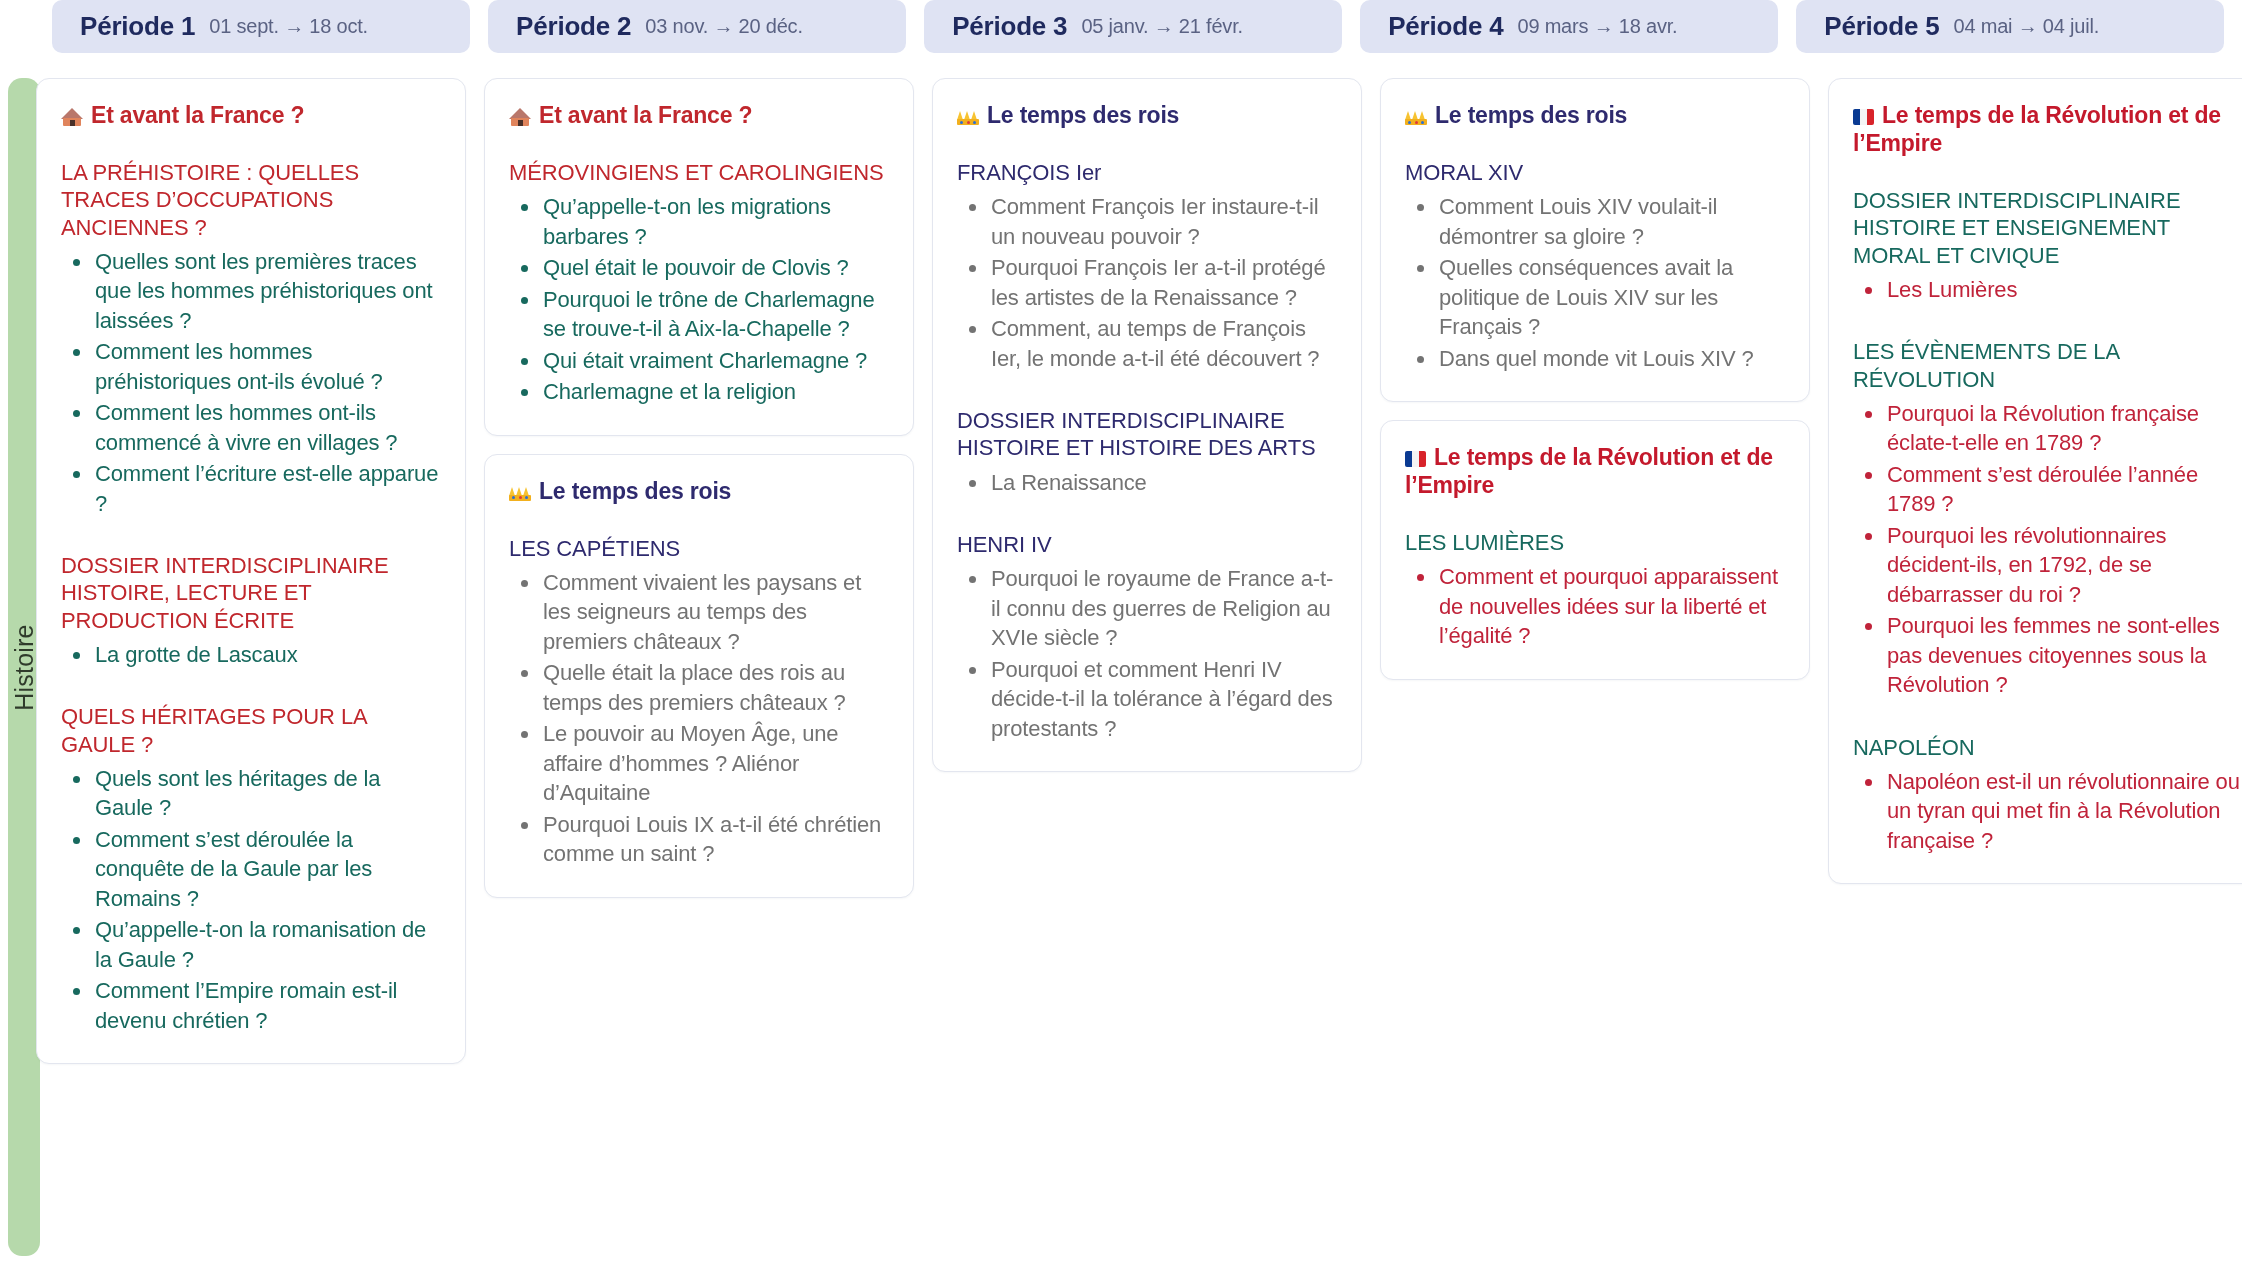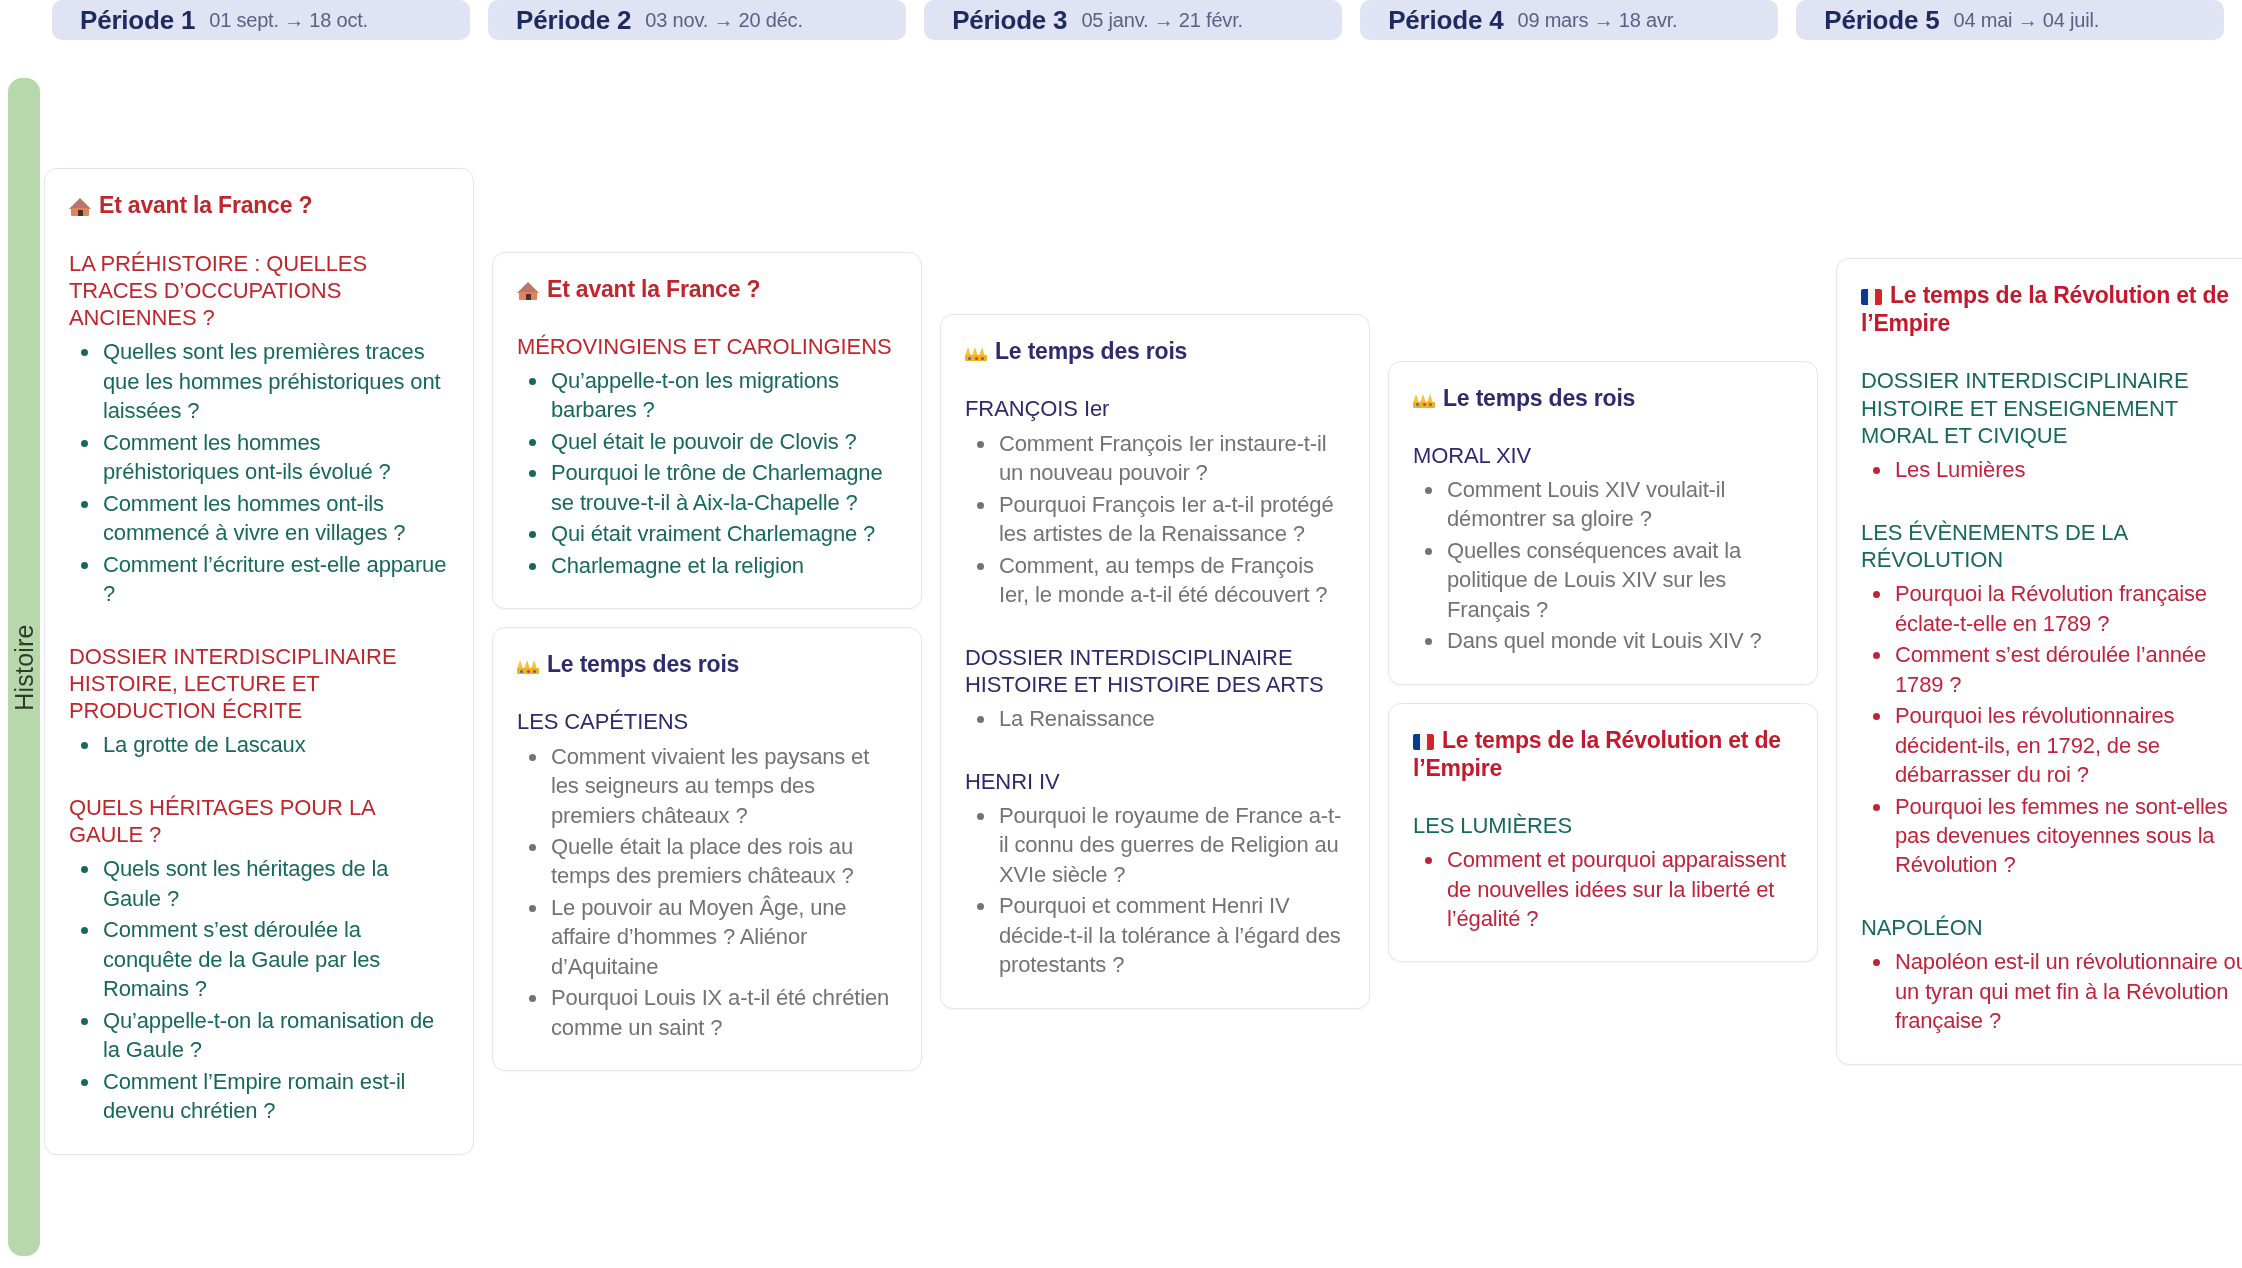--- a/index.html
+++ b/index.html
@@ -14,21 +14,21 @@
 
   
   .period-row{
     position:absolute;left:0;top:0;width:2242px;height:70px;
     display:flex;align-items:flex-start;
     padding-left:52px;box-sizing:border-box;
   }
   .period-pill{
     background:#dfe3f3;
     border-radius:10px;
-    height:40px;
+    height:53px;
     margin-right:18px;
     display:flex;align-items:center;
     padding:0 0 0 28px;
     box-sizing:border-box;
     white-space:nowrap;
     overflow:hidden;
   }
   .period-pill .p-name{
     font-size:26px;font-weight:bold;color:#1f2a5e;letter-spacing:-0.2px;
   }
@@ -48,23 +48,23 @@
   .subject-bar .label{
     transform:rotate(-90deg);
     white-space:nowrap;
     font-size:25px;
     color:#2f3b2b;
     letter-spacing:0.2px;
   }
 
   
   .columns{
-    position:absolute;left:44px;top:78px;
+    position:absolute;left:36px;top:78px;
     width:2190px;height:1185px;
-    display:flex;align-items:center;
+    display:flex;align-items:flex-start;
   }
   .col{
     width:430px;margin-right:18px;flex:0 0 auto;
     display:flex;flex-direction:column;
   }
   .col:last-child{width:440px;margin-right:0;}
 
   .card{
     background:#ffffff;
     border:1.5px solid #e3e6ef;

